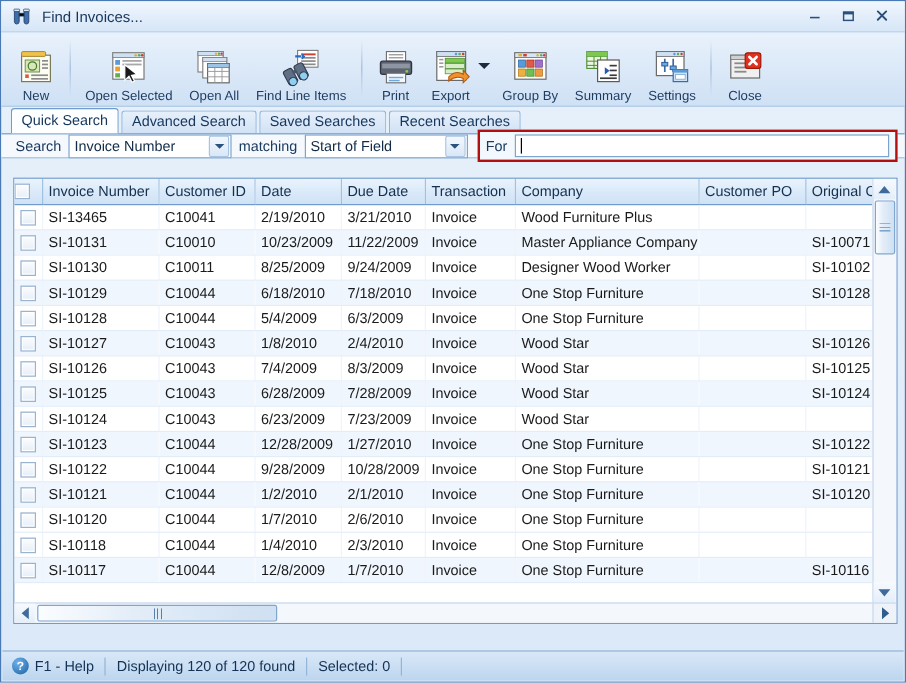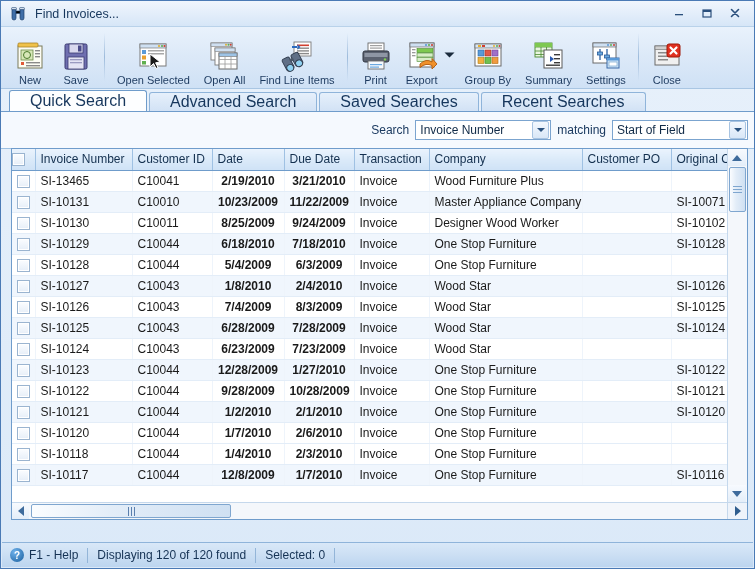--- a/index.html
+++ b/index.html
@@ -65,47 +65,46 @@
   }
 
   
   .tabstrip {
     display: flex; align-items: flex-end;
     padding: 4px 0 0 8px; height: 22px;
     background: transparent;
   }
   .tab {
     height: 19px; line-height: 17px;
-    padding: 0 20px;
-    font-size: 16px; color: #16365c;
+    padding: 0 8px;
+    font-size: 12px; color: #16365c;
     border: 1px solid #8fb4da;
     border-bottom: none;
     border-radius: 3px 3px 0 0;
     background: linear-gradient(to bottom, #e6f0fb, #d2e2f5);
     margin-right: 2px;
     cursor: default;
     white-space: nowrap;
   }
   .tab.active {
     background: #fdfeff;
     border-color: #6f9ccb;
     height: 21px; line-height: 19px;
     position: relative; z-index: 3;
   }
 
   
   .searchpanel {
     background: #f5f9fe;
     border-top: 1px solid #6f9ccb;
     border-bottom: 1px solid #9cc0e2;
-    height: 38px;
+    height: 21px;
     display: flex; align-items: center;
     padding: 0 6px;
     position: relative;
-    justify-content: flex-end;
   }
   .sp-label { font-size: 12px; color: #1b3a60; margin: 0 6px 0 6px; }
   .combo {
     height: 20px; border: 1px solid #7ba4cf; background: #ffffff;
     display: flex; align-items: center; font-size: 12px; color:#102a47;
     padding-left: 4px; cursor: default;
   }
   .combo .cv { flex: 1; white-space: nowrap; overflow: hidden; }
   .combo .cbtn {
     width: 17px; height: 18px; margin: 0 1px 0 0;
@@ -157,21 +156,21 @@
   table.grid td {
     height: 21px;
     border-bottom: 1px solid #e3edf8;
     border-right: 1px solid #eef4fb;
     font-size: 12px; color: #1a1a1a;
     padding: 0 5px;
     white-space: nowrap; overflow: hidden;
   }
   tr.odd td { background: #ffffff; }
   tr.even td { background: #f0f6fd; }
-  td.num, th.num { text-align: center; font-weight: bold; }
+  td.num, th.num { text-align: left; }
   .cbcell { width: 23px; padding: 0 !important; text-align:center; }
   .chk {
     width: 13px; height: 13px; display: inline-block;
     background: linear-gradient(to bottom,#fbfdff,#e6eef8);
     border: 1px solid #9ab4d0;
     box-shadow: inset 0 0 0 1px #ffffff;
     vertical-align: middle;
   }
   th.cbcell { border-right: 1px solid #9fc1e3; }
 
@@ -262,31 +261,20 @@
         <rect x="21" y="10" width="5" height="1.4" fill="#8a8a8a"></rect>
         <rect x="21" y="13" width="5" height="1.4" fill="#8a8a8a"></rect>
         <rect x="21" y="16" width="5" height="1.4" fill="#8a8a8a"></rect>
         <rect x="7" y="22" width="3" height="3" fill="#e05a3a"></rect>
         <rect x="12" y="22" width="14" height="1.4" fill="#8a8a8a"></rect>
         <rect x="12" y="25" width="14" height="1.4" fill="#8a8a8a"></rect>
       </svg>
       <span class="tb-lbl">New</span>
     </div>
 
-    <div class="tb-item">
-      <svg class="tb-ico" viewBox="0 0 32 32">
-        <rect x="5" y="4" width="22" height="25" rx="1.5" fill="#6f6fb0" stroke="#3b3b70" stroke-width="1"></rect>
-        <rect x="9" y="4" width="14" height="9" fill="#d8d8ee" stroke="#3b3b70" stroke-width=".8"></rect>
-        <rect x="18" y="5.5" width="3.5" height="6" fill="#4a4a88"></rect>
-        <rect x="8" y="17" width="16" height="12" fill="#e4e4f4" stroke="#3b3b70" stroke-width=".8"></rect>
-        <rect x="10" y="19" width="12" height="1.3" fill="#9a9ac0"></rect>
-        <rect x="10" y="22" width="12" height="1.3" fill="#9a9ac0"></rect>
-      </svg>
-      <span class="tb-lbl">Save</span>
-    </div>
 
     <div class="tb-sep"></div>
 
     <div class="tb-item">
       <svg class="tb-ico" viewBox="0 0 32 32">
         <rect x="3" y="4" width="26" height="22" fill="#ffffff" stroke="#7a7a7a" stroke-width="1"></rect>
         <rect x="3" y="4" width="26" height="4" fill="#cfe0f2" stroke="#7a7a7a" stroke-width=".7"></rect>
         <circle cx="22" cy="6" r="1.1" fill="#e0b030"></circle>
           <circle cx="25" cy="6" r="1.1" fill="#60b050"></circle>
           <circle cx="27.5" cy="6" r="1.1" fill="#d04030"></circle>
@@ -466,20 +454,27 @@
       <span class="cbtn">
           <span class="caret"></span>
         </span>
     </div>
     <span class="sp-label">matching</span>
     <div class="combo" style="width:136px;">
       <span class="cv">Start of Field</span>
       <span class="cbtn">
           <span class="caret"></span>
         </span>
+    </div>
+    <div class="forbox">
+      <span class="sp-label">For</span>
+      <div class="textinput">
+        <span class="caretbar"></span>
+          <span></span>
+      </div>
     </div>
   </div>
 
   <div class="gridwrap">
     <div class="grid-scrollarea">
       <table class="grid">
         <colgroup>
           <col style="width:23px">
             <col style="width:97px">
             <col style="width:80px">

